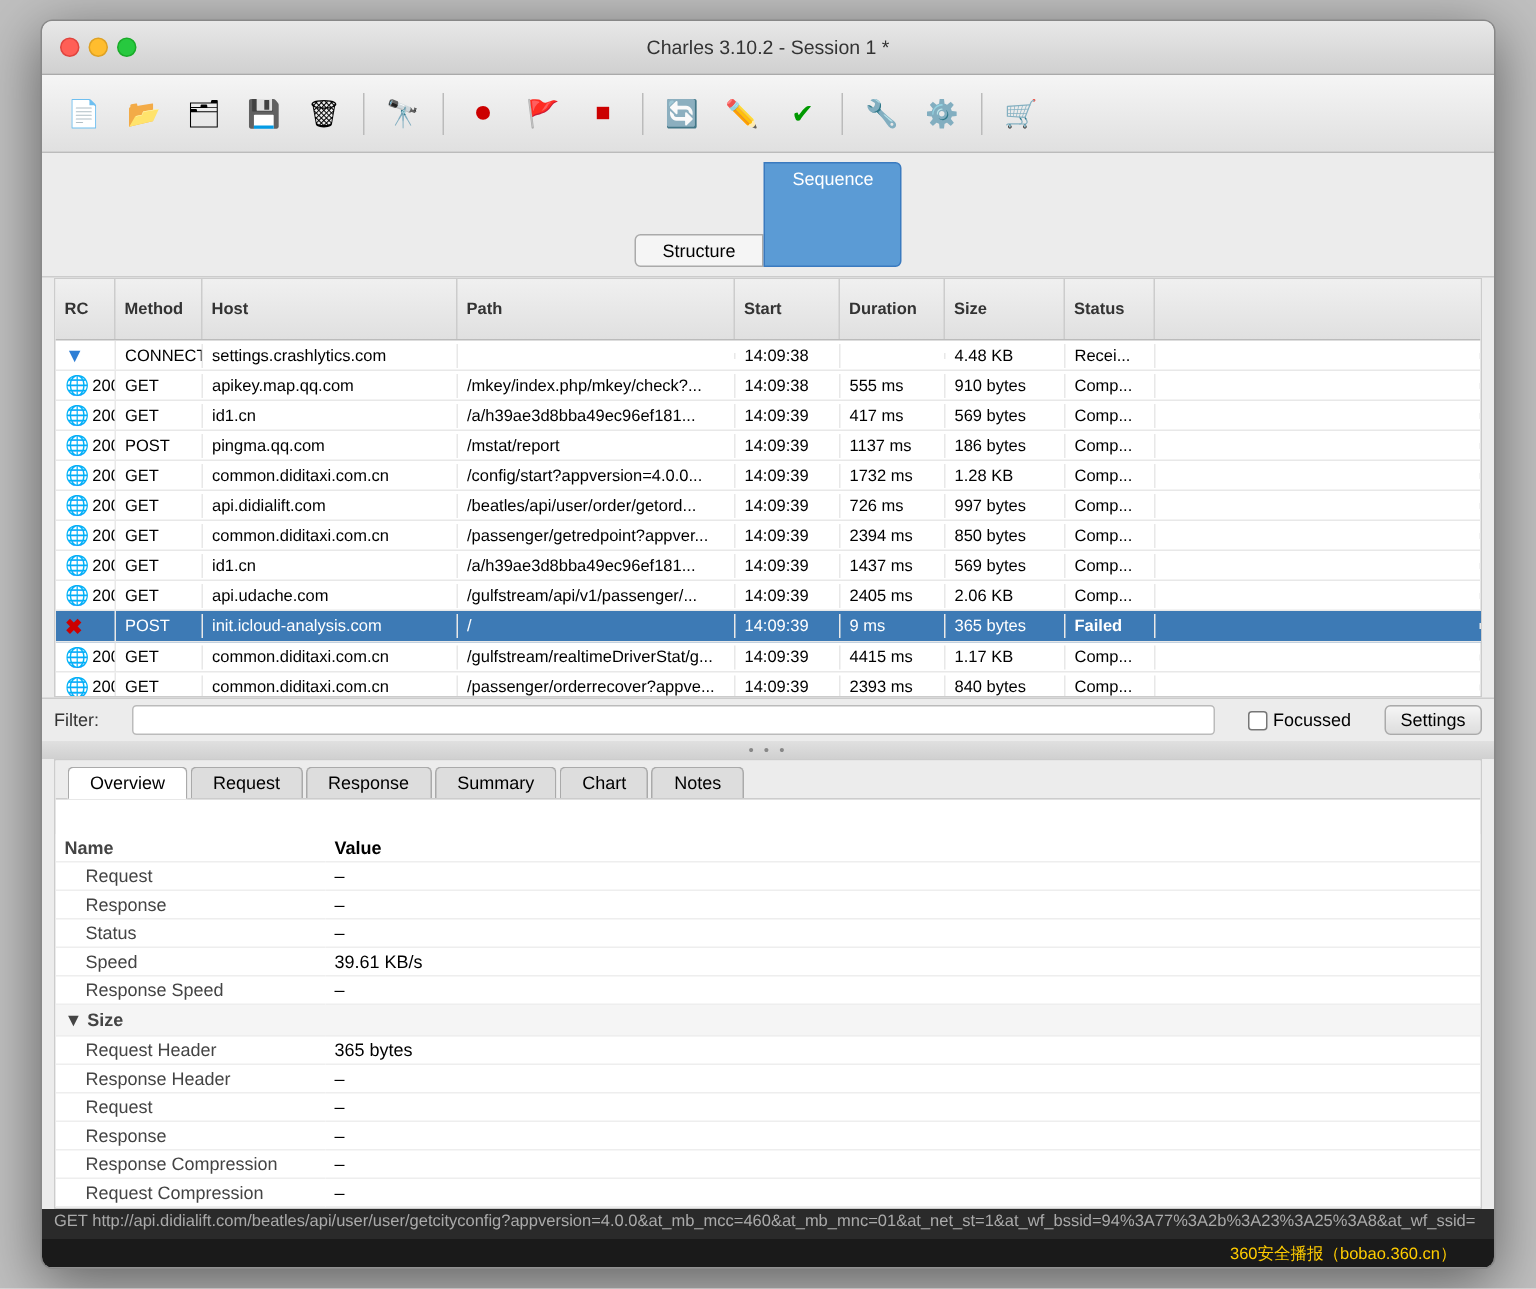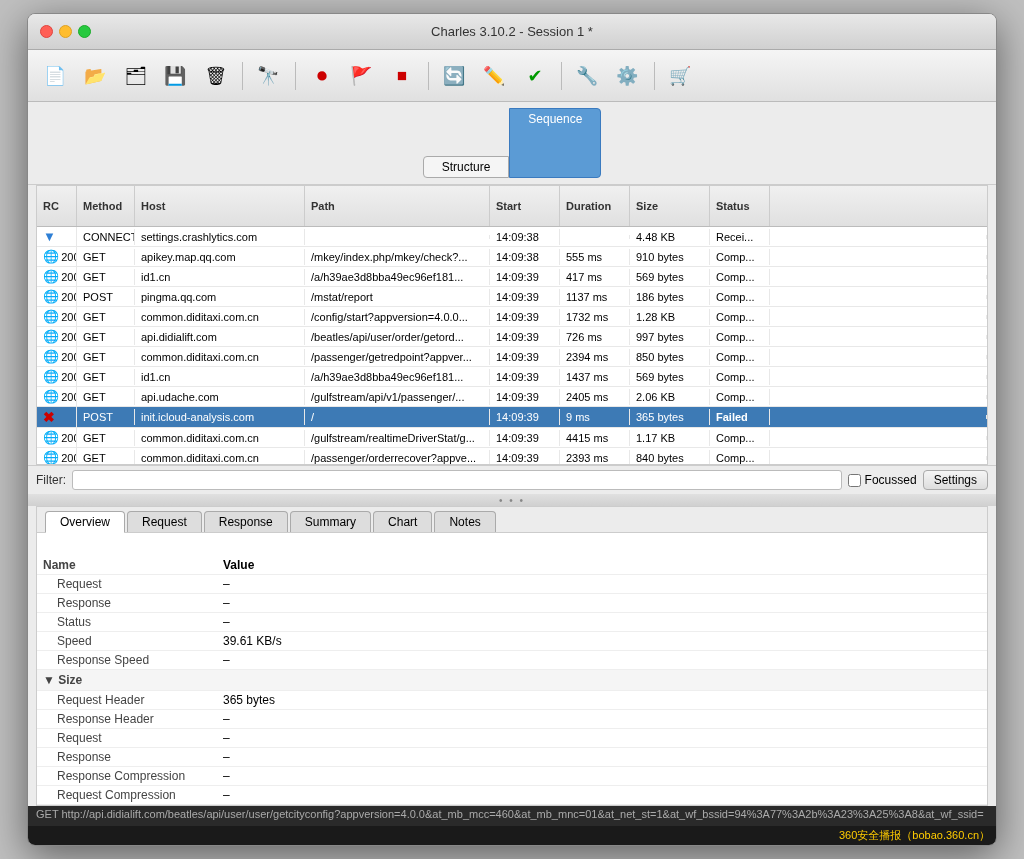--- a/index.html
+++ b/index.html
@@ -133,21 +133,21 @@
     .col-size { width: 80px; flex-shrink: 0; }
     .col-status { width: 60px; flex-shrink: 0; }
     .col-info { flex: 1; }
     
     .filter-bar {
       display: flex;
       align-items: center;
       padding: 4px 8px;
       background: #ececec;
       border-top: 1px solid #ccc;
-      gap: 6px;
+      gap: 22px;
       flex-shrink: 0;
     }
     .filter-label { font-size: 12px; color: #333; }
     .filter-input {
       flex: 1;
       height: 20px;
       border: 1px solid #bbb;
       border-radius: 3px;
       padding: 0 4px;
       font-size: 12px;
@@ -232,21 +232,21 @@
       text-overflow: ellipsis;
       flex-shrink: 0;
       height: 20px;
     }
     
     .watermark {
       background: #1a1a1a;
       color: #ffcc00;
       font-size: 11px;
       text-align: right;
-      padding: 2px 6px;
+      padding: 2px 25px;
       flex-shrink: 0;
     }
   </style>
 </head>
 <body>
 
 <div class="window">
 
   <div class="titlebar">
     <div class="traffic-lights">

